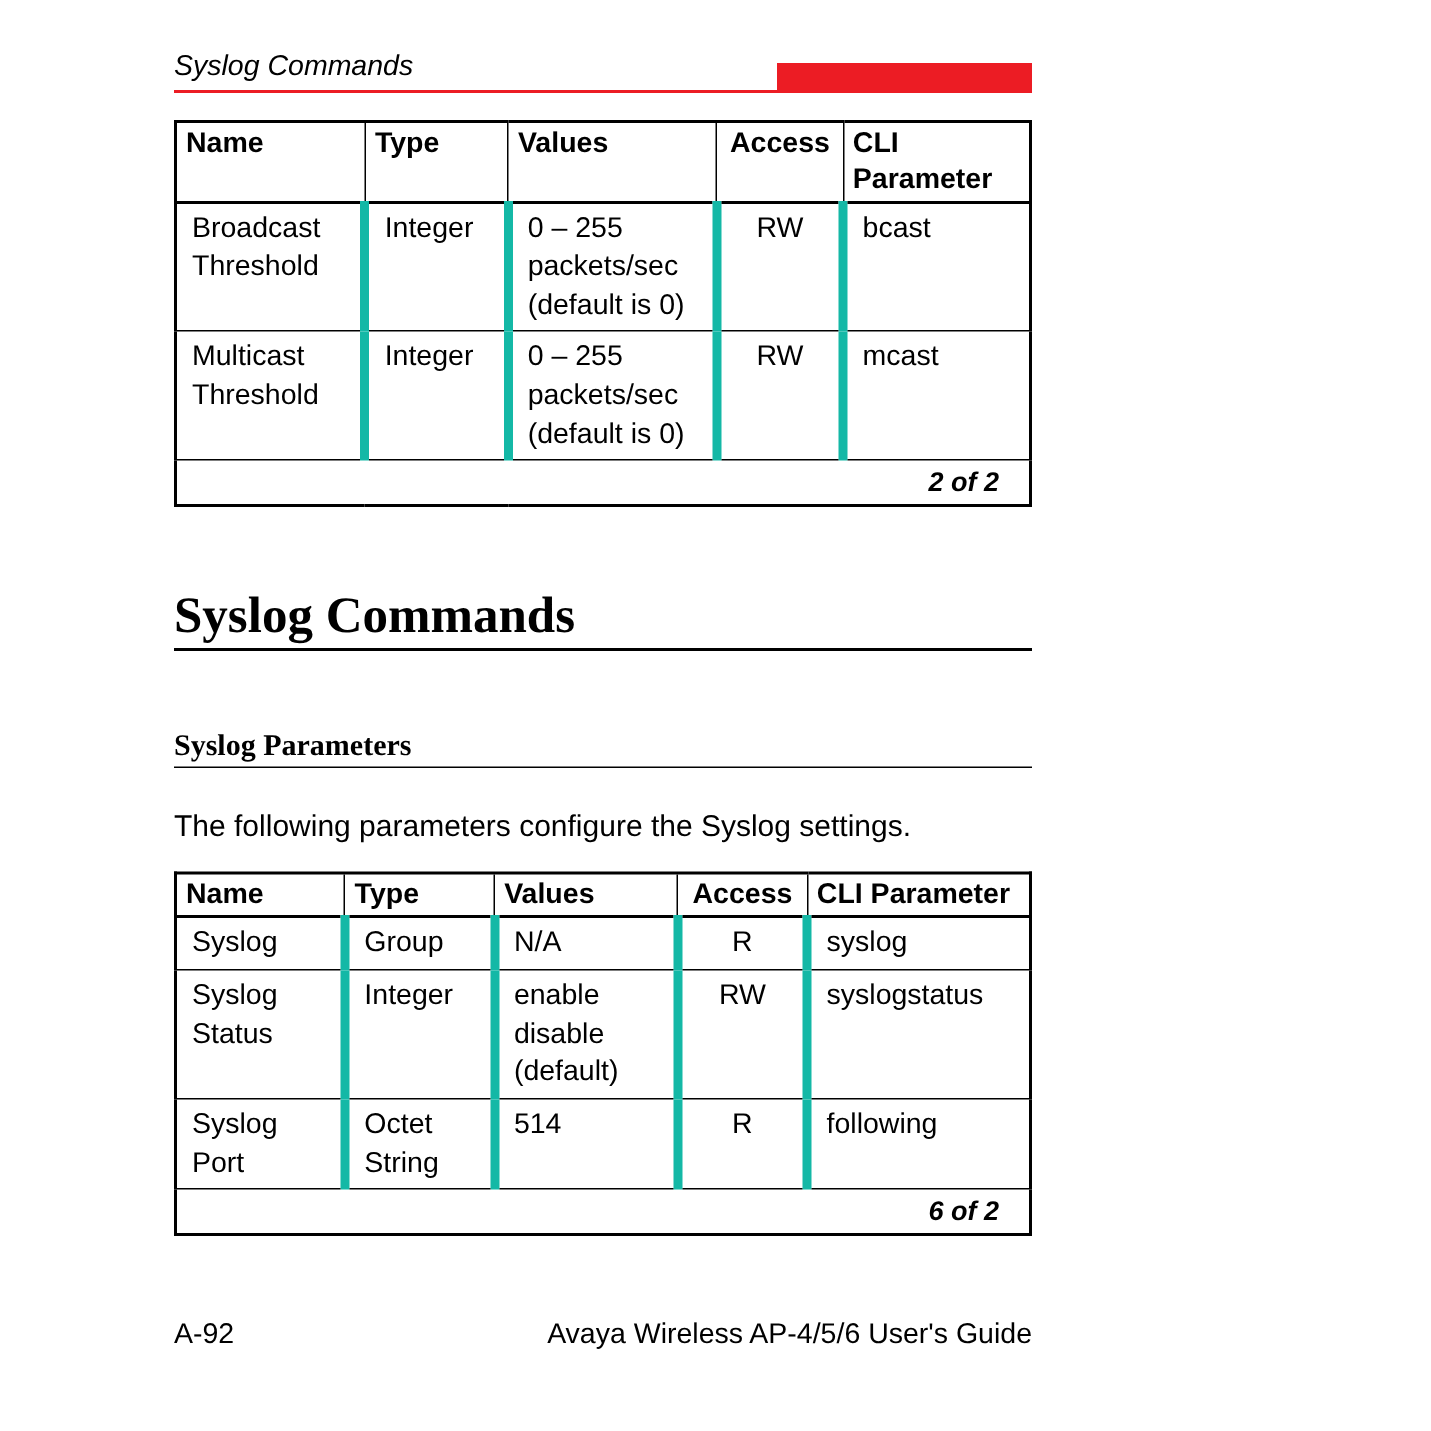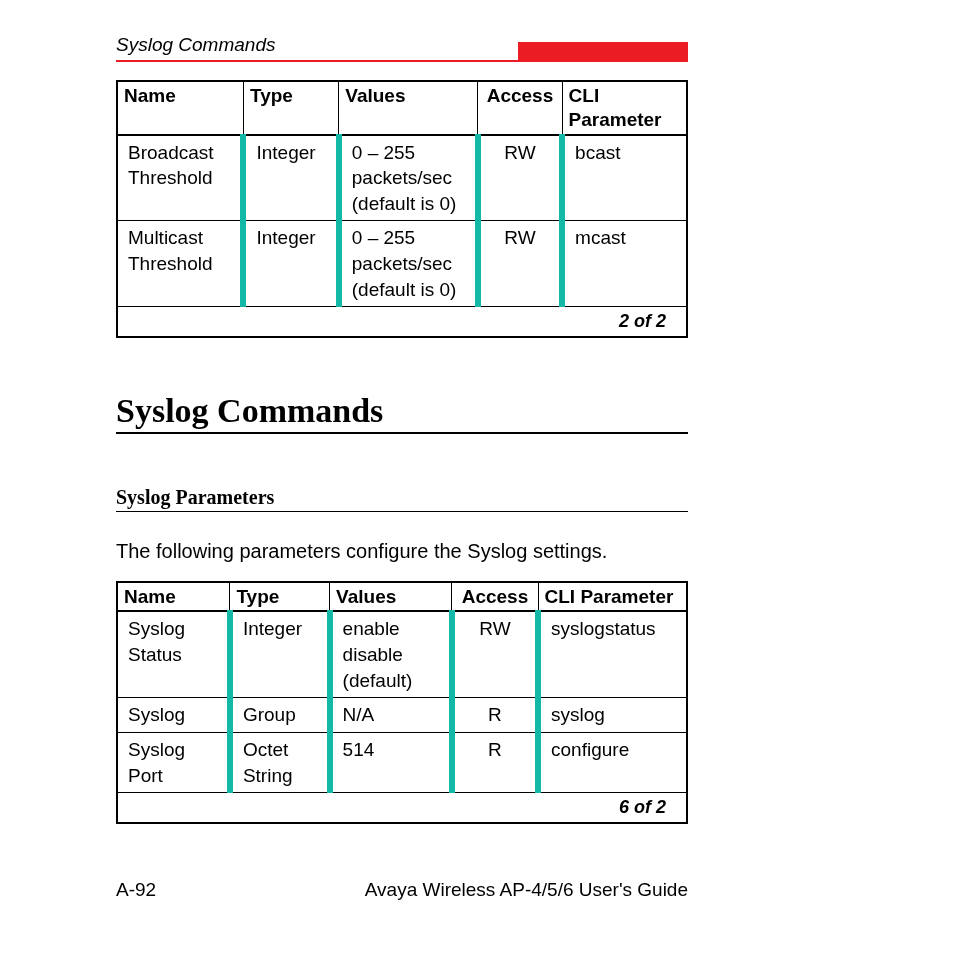--- a/index.html
+++ b/index.html
@@ -151,40 +151,40 @@
   <table>
     <tbody>
         <tr>
       <th class="col-name">Name</th>
       <th class="col-type">Type</th>
       <th class="col-values">Values</th>
       <th class="col-access">Access</th>
       <th class="col-cli">CLI Parameter</th>
     </tr>
     <tr>
+      <td class="col-name">Syslog</td>
+      <td class="col-type">Group</td>
+      <td class="col-values">N/A</td>
+      <td class="col-access">R</td>
+      <td class="col-cli">syslog</td>
+    </tr>
+    <tr>
       <td class="col-name">Syslog Status</td>
       <td class="col-type">Integer</td>
       <td class="col-values values-multi">enable
 disable (default)</td>
       <td class="col-access">RW</td>
       <td class="col-cli">syslogstatus</td>
     </tr>
     <tr>
-      <td class="col-name">Syslog</td>
-      <td class="col-type">Group</td>
-      <td class="col-values">N/A</td>
-      <td class="col-access">R</td>
-      <td class="col-cli">syslog</td>
-    </tr>
-    <tr>
       <td class="col-name">Syslog Port</td>
       <td class="col-type">Octet String</td>
       <td class="col-values">514</td>
       <td class="col-access">R</td>
-      <td class="col-cli">configure</td>
+      <td class="col-cli">following</td>
     </tr>
     <tr class="no-top-border">
       <td colspan="5" class="pager">6 of 2</td>
     </tr>
   </tbody>
     </table>
 
   <div class="footer">
     <span>A-92</span>
     <span>Avaya Wireless AP-4/5/6 User's Guide</span>

